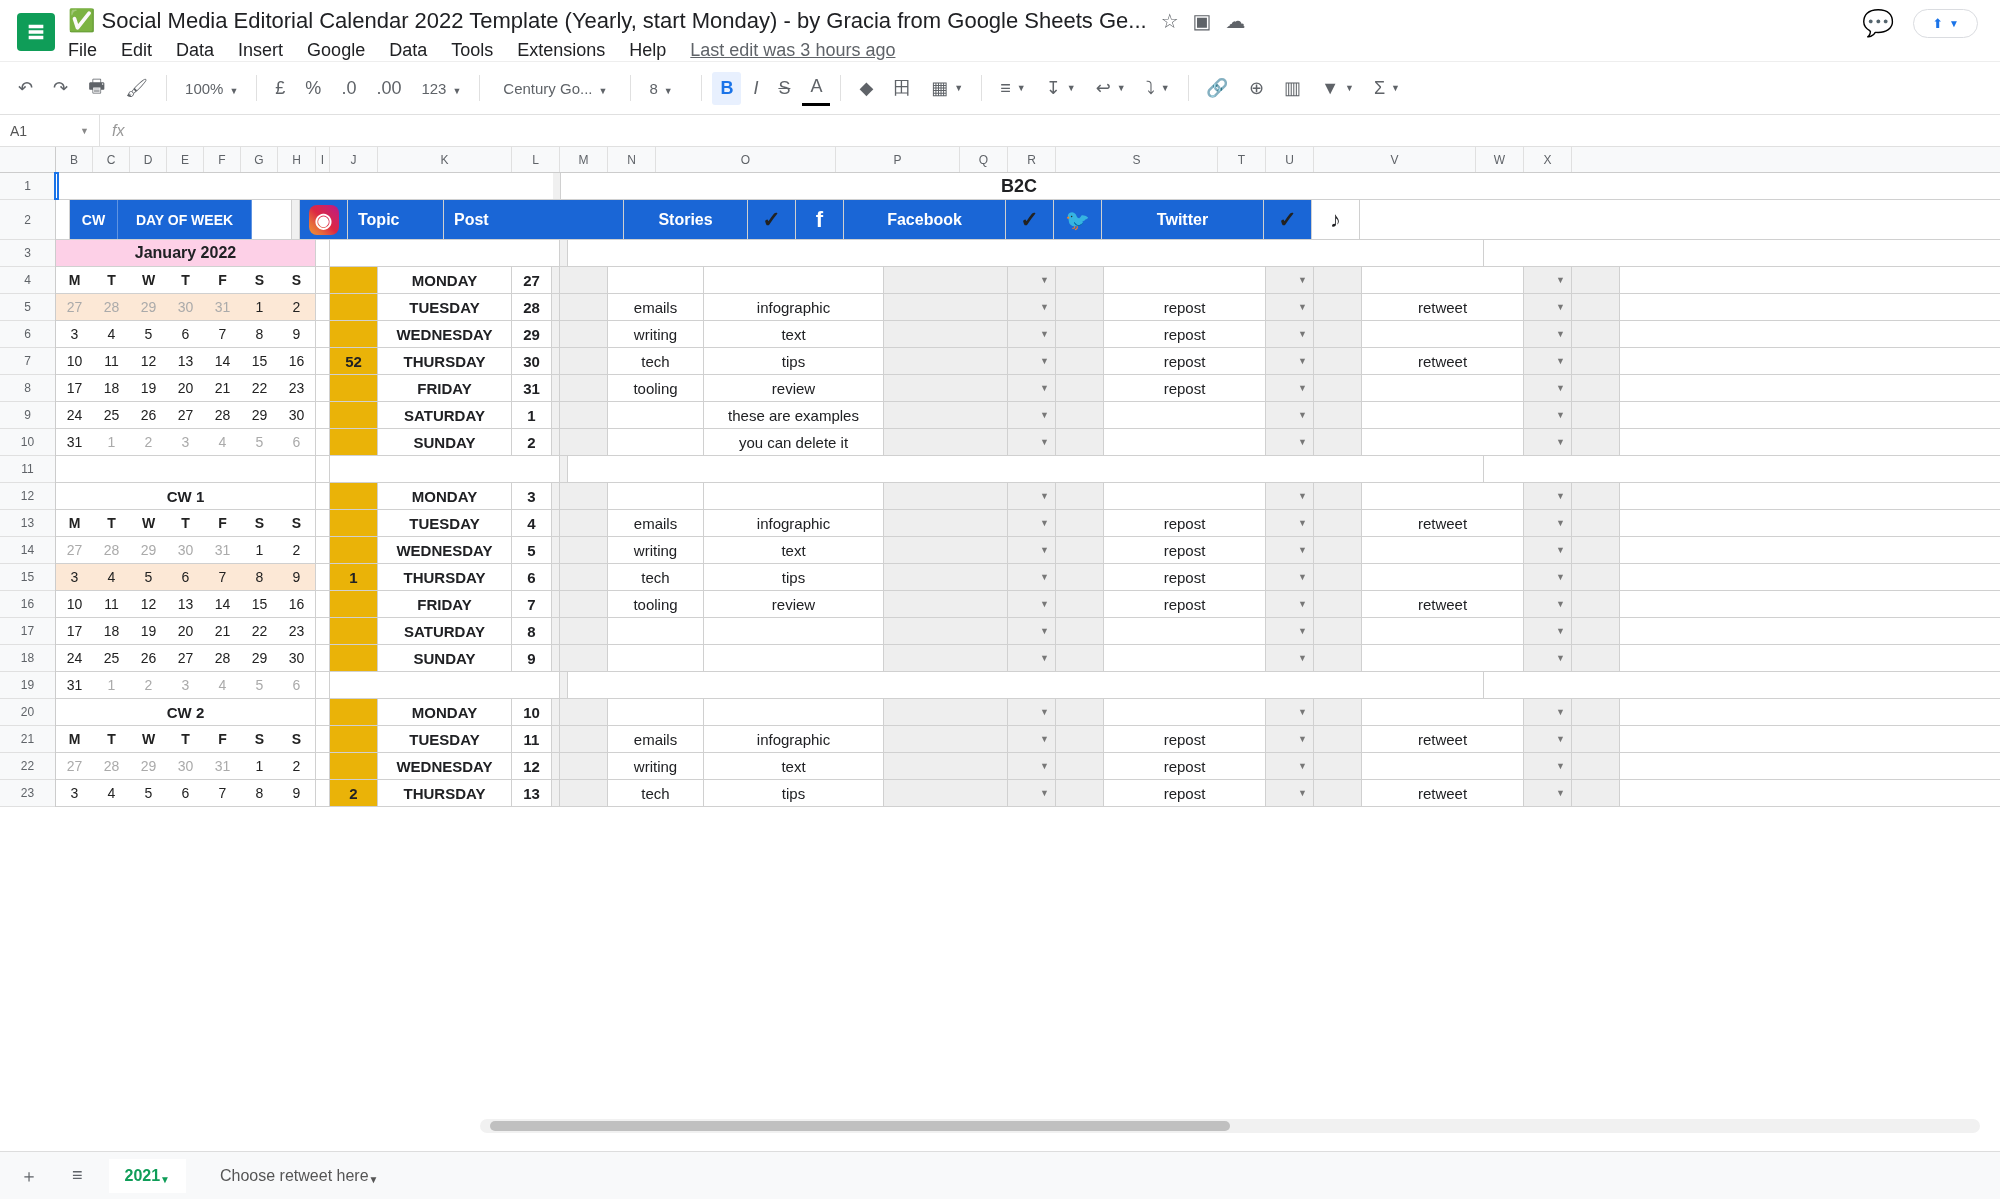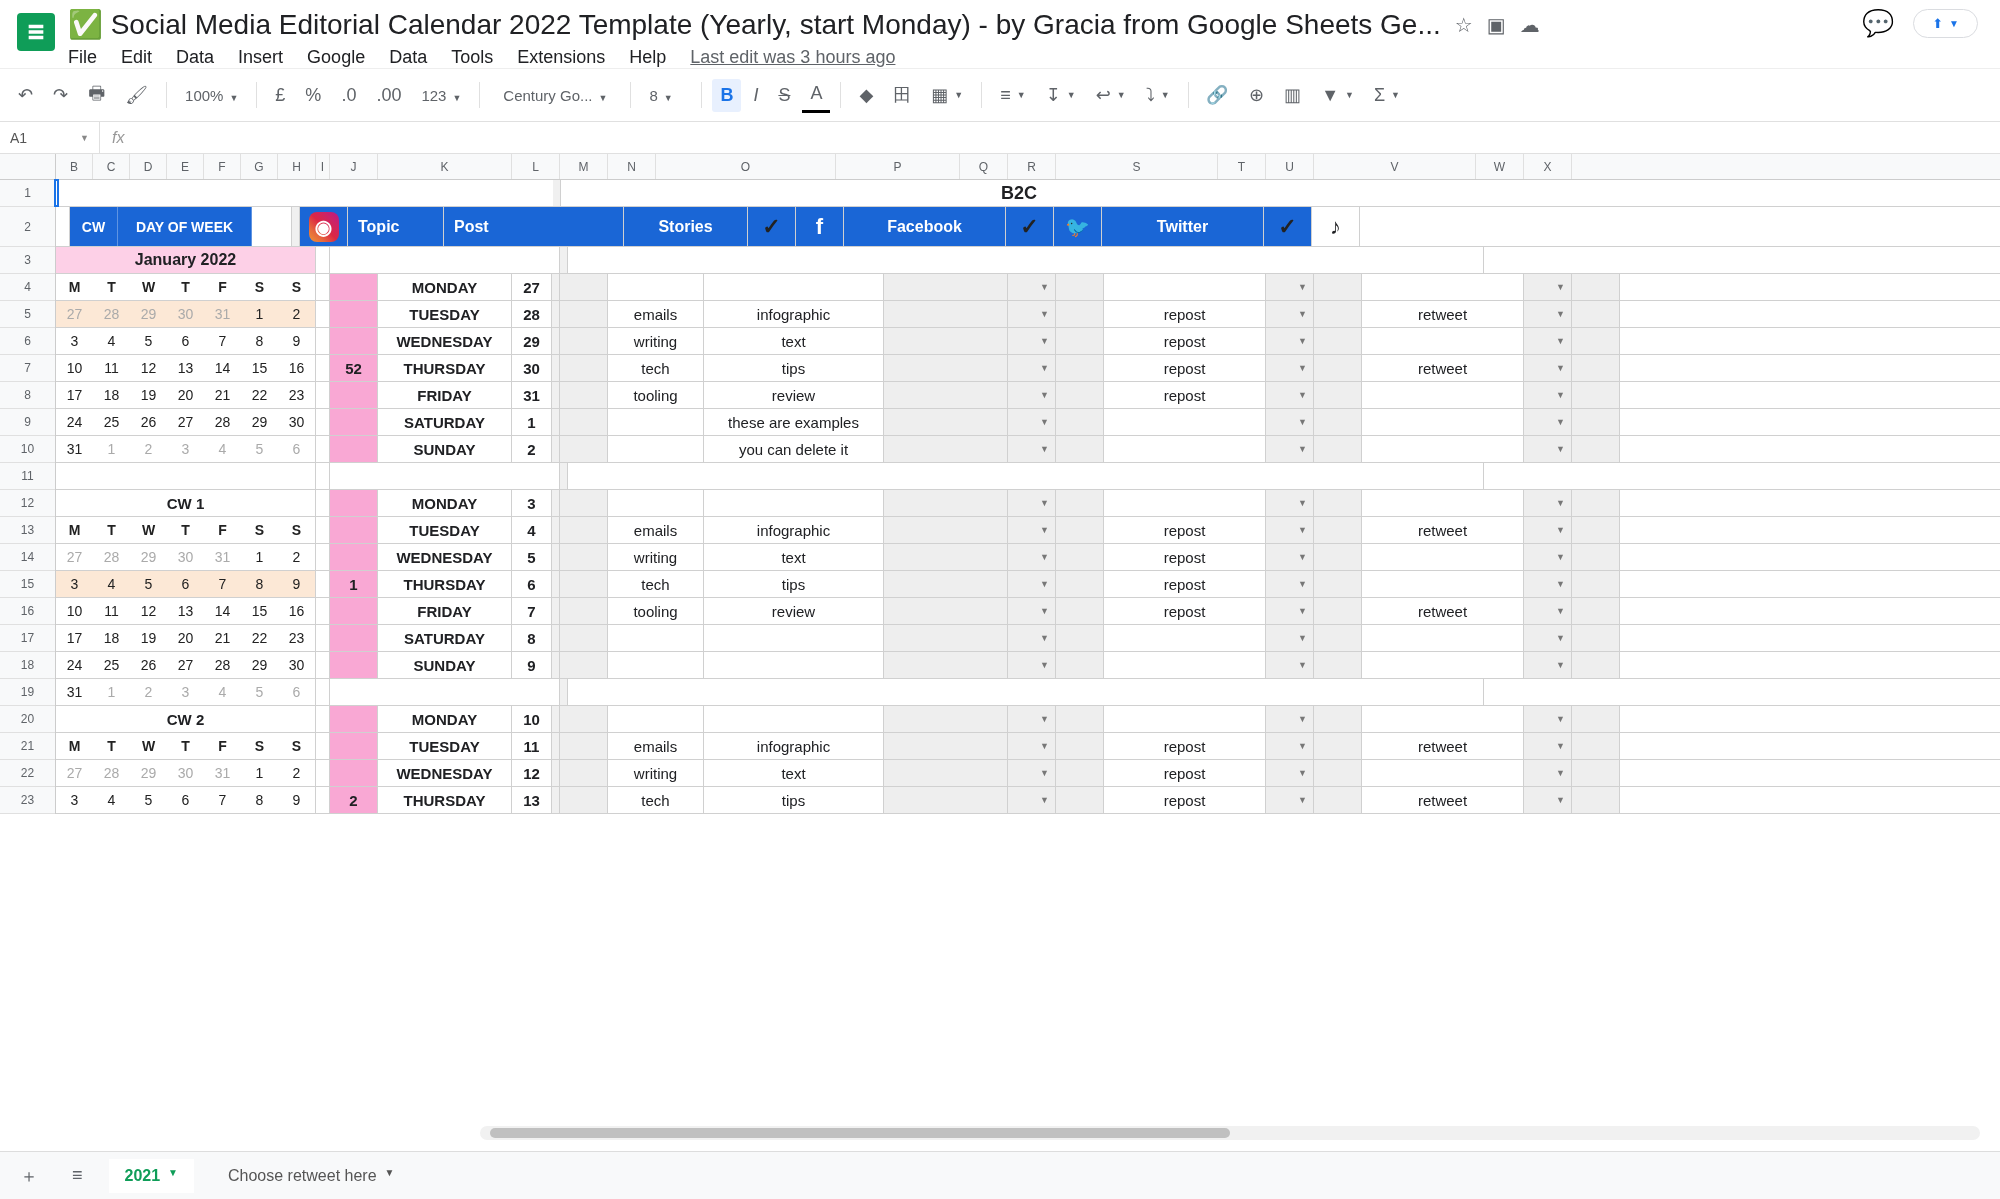--- a/index.html
+++ b/index.html
@@ -5,21 +5,21 @@
 * { box-sizing: border-box; margin: 0; padding: 0; }
 body { font-family: Arial, "Helvetica Neue", sans-serif; font-size: 13px; color: #202124; background: #fff; overflow: hidden; width: 2000px; height: 1199px; }
 
 
 .header { display: flex; align-items: flex-start; padding: 8px 12px 0 12px; }
 .logo { width: 48px; height: 48px; display:flex; align-items:center; justify-content:center; margin-right: 8px; }
 .logo-box { width: 38px; height: 38px; background:#0f9d58; border-radius:4px; display:flex; align-items:center; justify-content:center; }
 .logo-box svg { width: 22px; height: 22px; fill:#fff; }
 .title-area { flex:1; min-width:0; }
 .title-row { display:flex; align-items:center; gap:14px; }
-.doc-title { font-size: 28px; color:#202124; white-space:nowrap; overflow:hidden; text-overflow:ellipsis; max-width: 1400px; }
+.doc-title { font-size: 22px; color:#202124; white-space:nowrap; overflow:hidden; text-overflow:ellipsis; max-width: 1400px; }
 .title-icons { display:flex; gap:14px; color:#5f6368; font-size:20px; }
 .menubar { display:flex; gap:24px; margin-top:6px; font-size:18px; color:#202124; align-items:center; }
 .menubar span { cursor:pointer; }
 .last-edit { color:#5f6368; text-decoration:underline; }
 .header-right { display:flex; align-items:center; gap:18px; padding-right:10px; }
 .share-btn { border:1px solid #dadce0; border-radius:22px; padding:6px 18px; display:flex; align-items:center; gap:6px; color:#1a73e8; }
 
 
 .toolbar { border-top:1px solid #eee; border-bottom:1px solid #e0e0e0; display:flex; align-items:center; padding: 6px 10px; gap:4px; height:54px; }
 .tb-btn { padding:6px 8px; color:#5f6368; cursor:pointer; display:flex; align-items:center; justify-content:center; font-size:18px; }
@@ -68,39 +68,39 @@
 
 .b2c-header { font-weight:bold; font-size:18px; }
 .hdr-blue { background:#1a66d6; color:#fff; font-weight:bold; font-size:16px; }
 .hdr-blue-soft { background:#1a66d6; color:#fff; font-weight:bold; font-size:14px; border-right:1px solid rgba(255,255,255,0.3); }
 
 .year-cell { font-weight:900; font-size:26px; justify-content:center; }
 .month-hdr { background:#fdd0e7; font-weight:bold; font-size:16px; display:flex; align-items:center; justify-content:center; }
 
 .dow-cell { background:#fff; font-weight:bold; }
 .date-cell { font-weight:bold; }
-.cw-cell { background:#f9a8d4; font-weight:bold; }
+.cw-cell { background:#eab308; font-weight:bold; }
 .grey-fill { background:#eeeeee; }
 .drop-cell { position:relative; background:#eeeeee; }
 .drop-cell::after { content:"▼"; font-size:9px; color:#777; position:absolute; right:6px; }
 
 .selected-cell { outline:2px solid #1a73e8; outline-offset:-1px; }
 
 
 .minical { width:260px; }
 .minical-row { display:flex; height:27px; }
 .minical-cell { width:37px; text-align:center; line-height:27px; font-size:14px; color:#222; }
 .minical-cell.dim { color:#aaa; }
 .minical-cell.hw { font-weight:bold; }
 .minical-row.hl { background:#fce8d6; }
 .minical-title { text-align:center; font-weight:bold; font-size:15px; line-height:27px; }
 
 
 .footer { position:absolute; bottom:0; left:0; right:0; height:48px; border-top:1px solid #ddd; background:#f8f9fa; display:flex; align-items:center; padding:0 12px; gap:18px; }
-.tab { padding:8px 16px; display:flex; align-items:flex-start; gap:8px; font-size:16px; }
+.tab { padding:8px 16px; display:flex; align-items:flex-end; font-size:16px; }
 .tab.active { background:#fff; color:#0f9d58; font-weight:600; }
 .tab-plain { color:#555; }
 
 
 .check-shape { font-size:22px; font-weight:bold; color:#222; }
 .fb-icon { color:#fff; font-weight:bold; font-size:22px; }
 .tw-icon { color:#fff; font-size:20px; }
 .tt-icon { background:#fff; width:100%; height:100%; display:flex; align-items:center; justify-content:center; }
 
 .scroll-indicator { position:absolute; bottom:54px; left:480px; right:20px; height:14px; background:#f1f1f1; border-radius:7px; }

